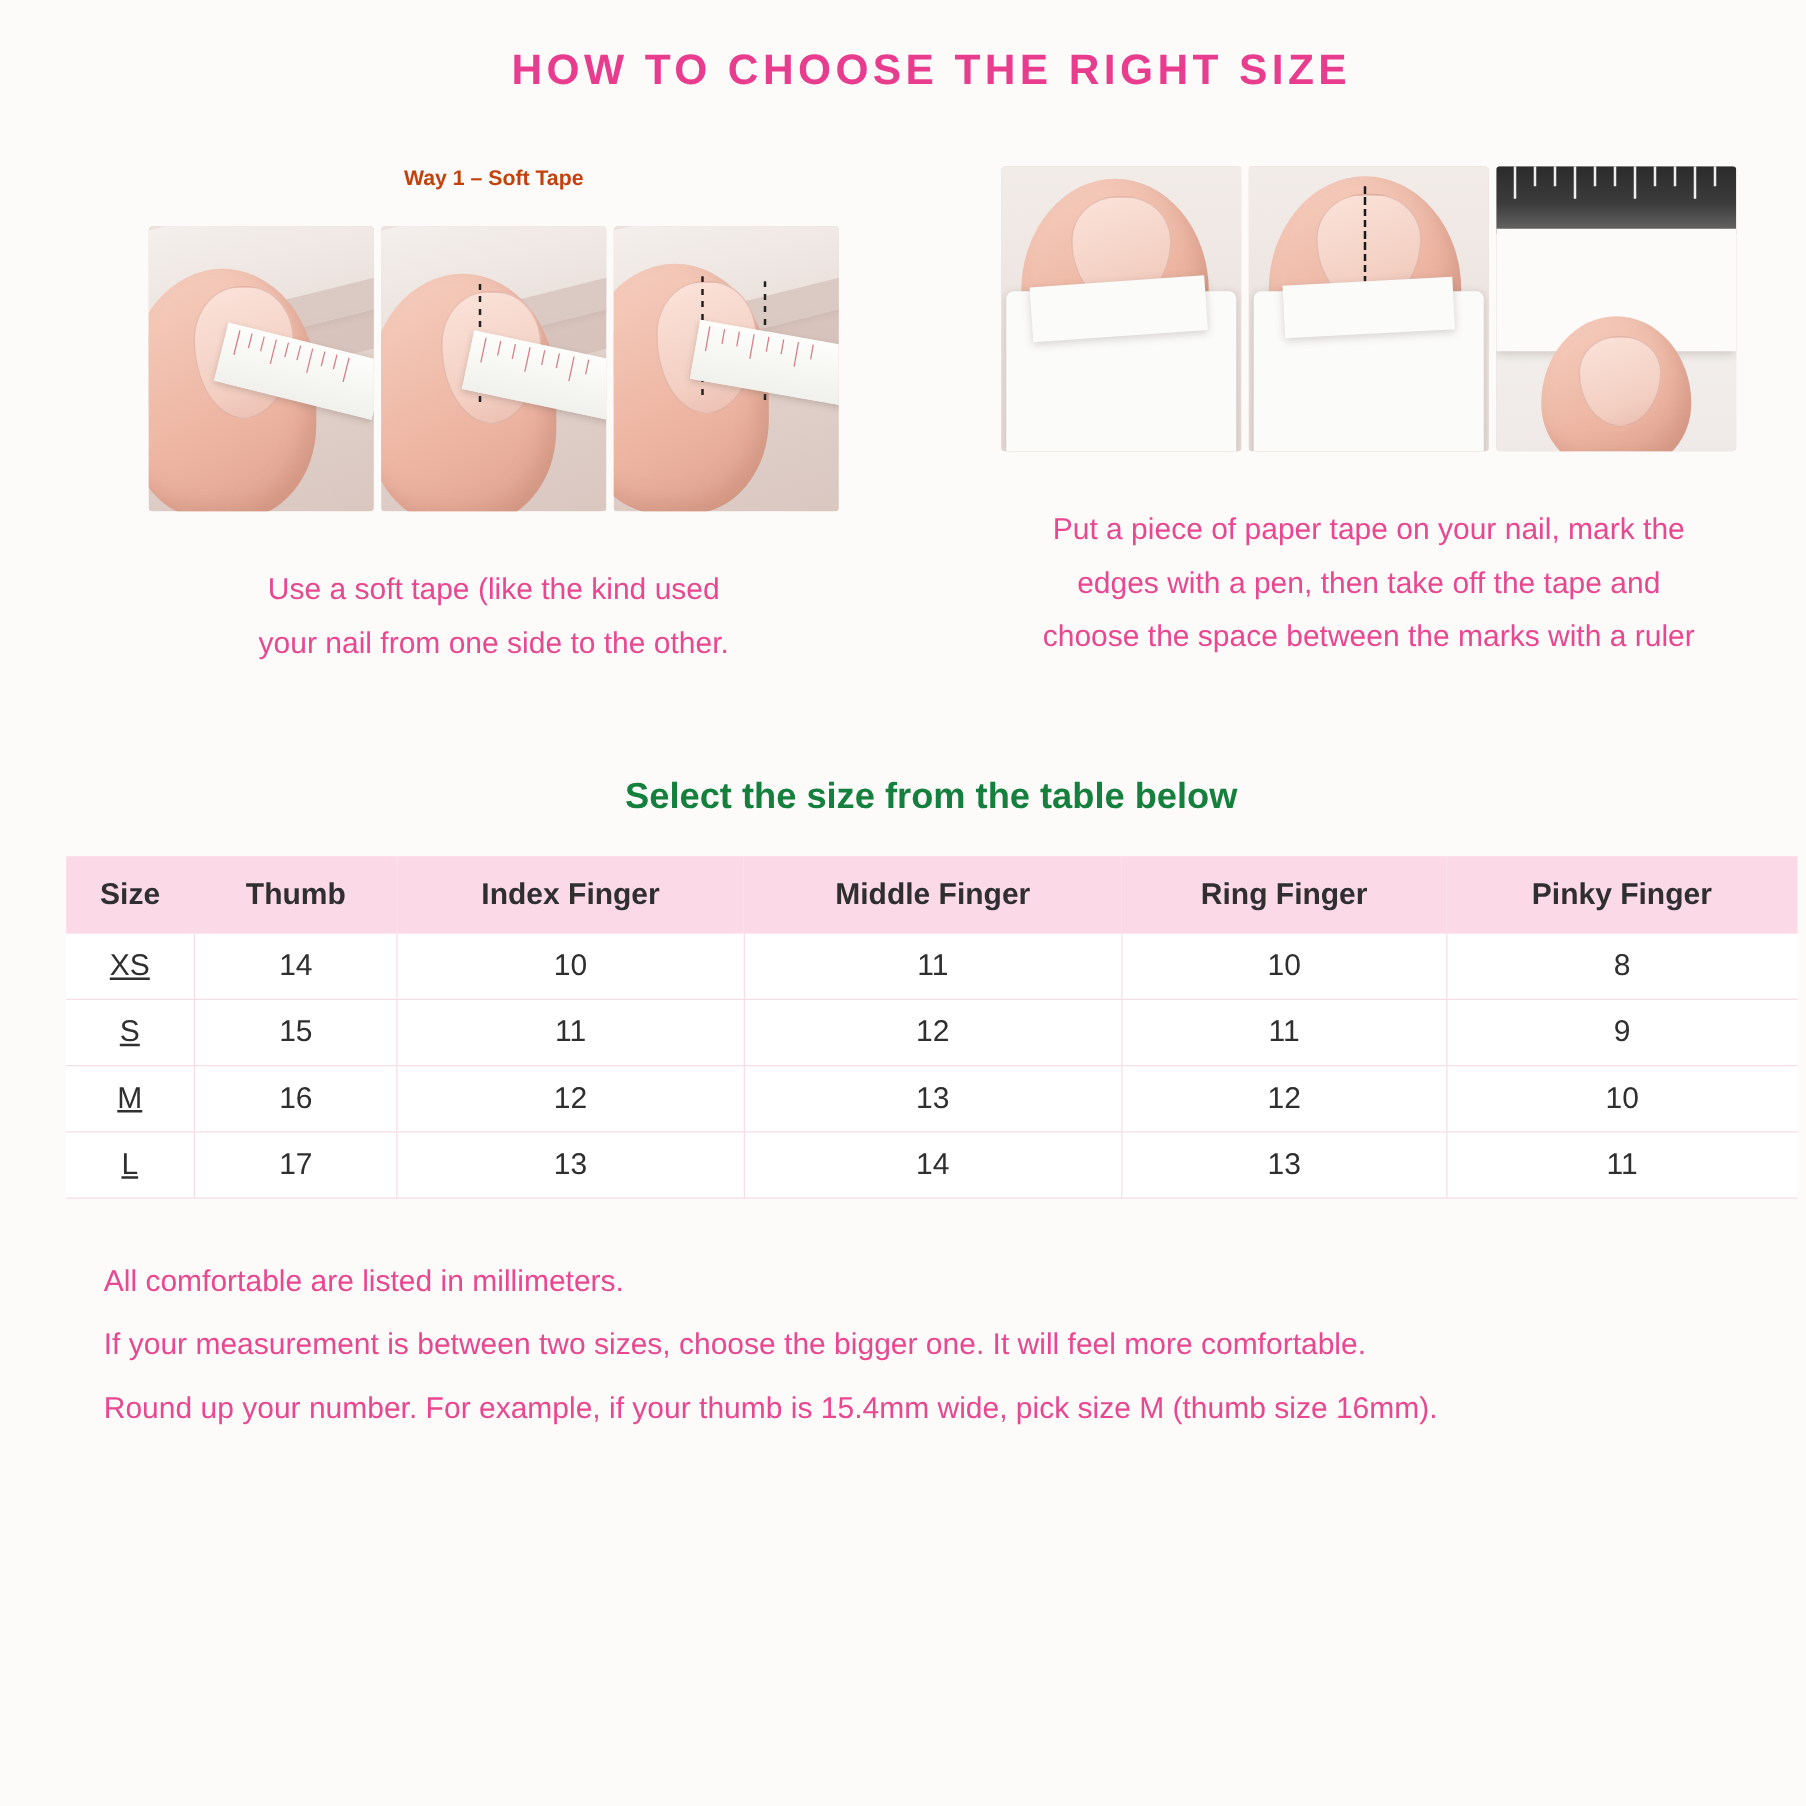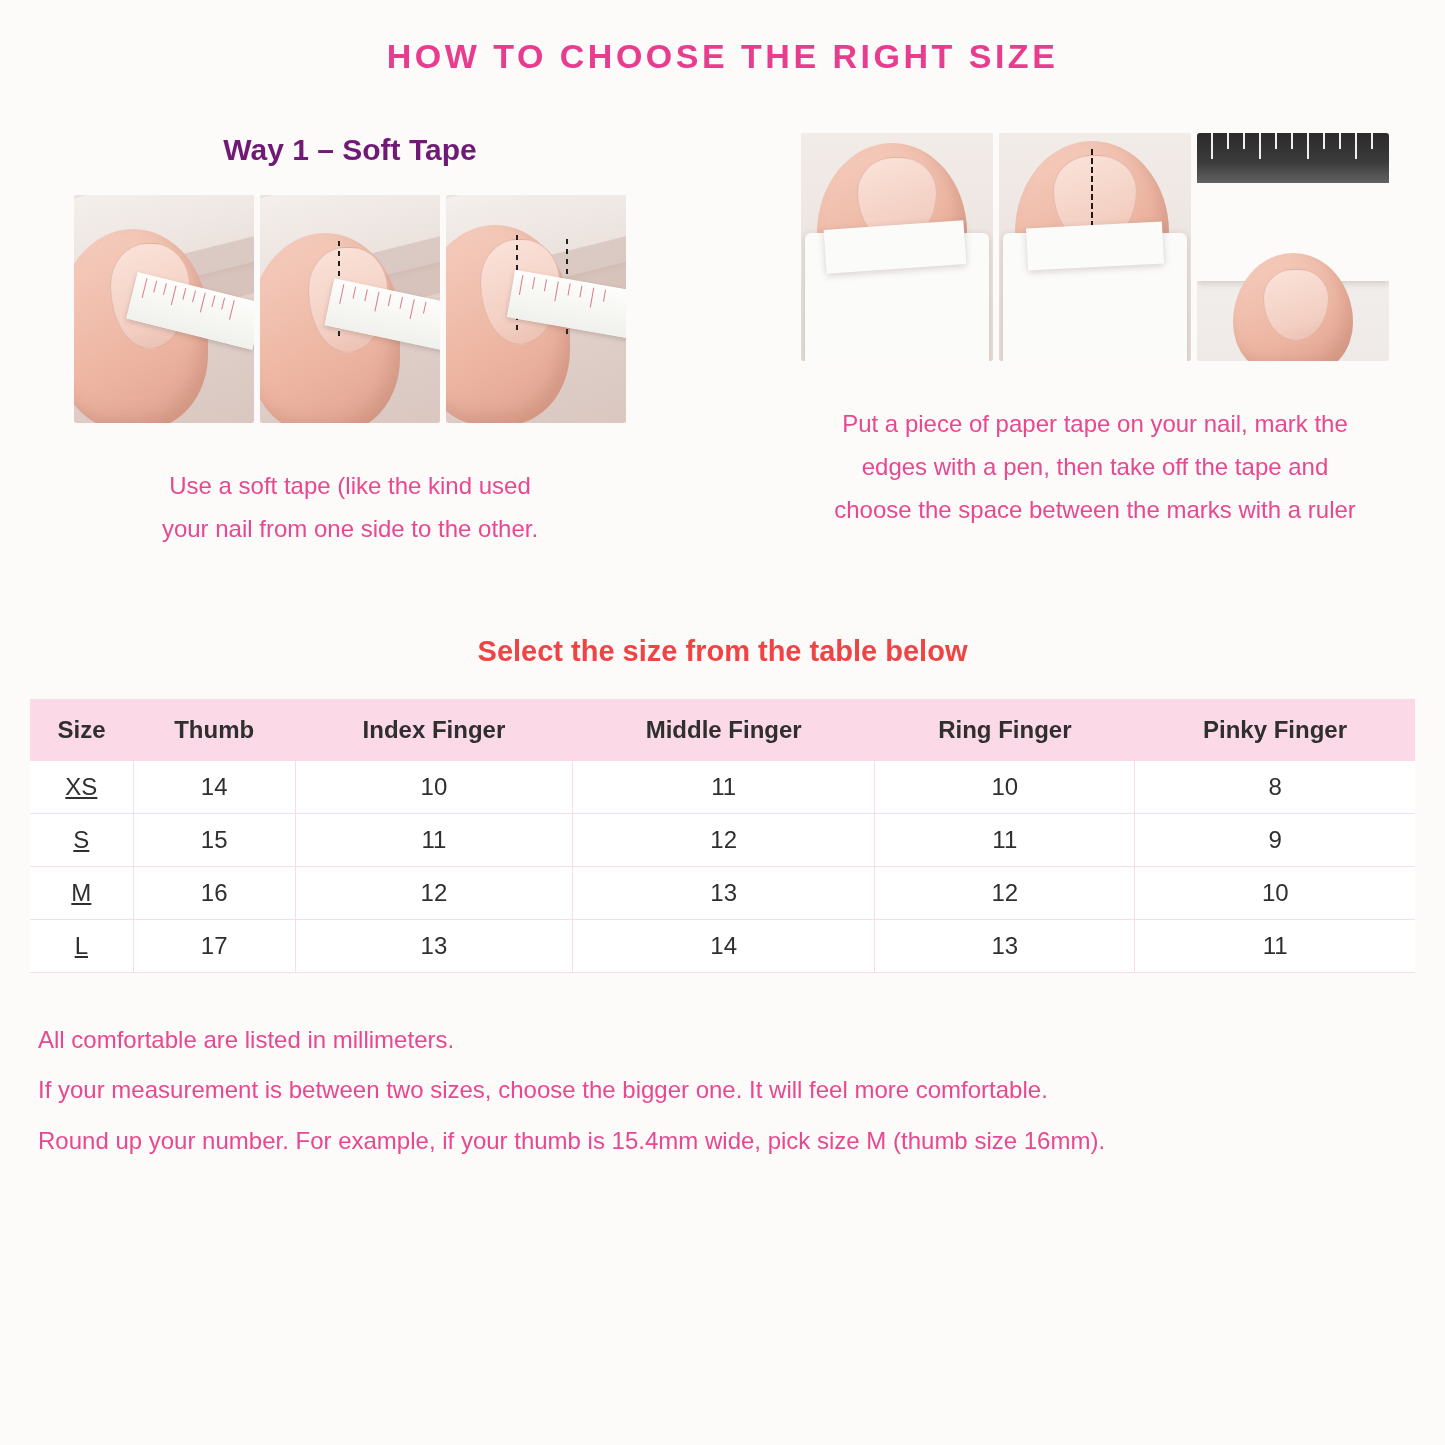--- a/index.html
+++ b/index.html
@@ -12,20 +12,21 @@
     background: #fdfbfa;
     font-family: "Liberation Sans", sans-serif;
     color: #e84393;
     overflow: hidden;
   }
   .page {
     position: relative;
     width: 1445px;
     height: 1170px;
     box-sizing: border-box;
+    padding-left: 45px;
   }
 
   
   .main-title {
     text-align: center;
     font-size: 34px;
     font-weight: bold;
     letter-spacing: 3.5px;
     color: #e83d8e;
     padding-top: 38px;
@@ -39,23 +40,23 @@
     padding: 58px 40px 0 40px;
     box-sizing: border-box;
   }
   .way {
     width: 620px;
     display: flex;
     flex-direction: column;
     align-items: center;
   }
   .way-title {
-    font-size: 30px;
+    font-size: 17px;
     font-weight: bold;
-    color: #701a75;
+    color: #c2410c;
     margin-bottom: 28px;
     text-align: right;
   }
   .photo-row {
     display: flex;
     gap: 6px;
     justify-content: center;
   }
   .photo {
     width: 180px;
@@ -165,21 +166,21 @@
     top: 0;
     width: 2px;
     background: #f0f0f0;
   }
 
   
   .table-title {
     text-align: center;
     font-size: 29px;
     font-weight: bold;
-    color: #ef4444;
+    color: #15803d;
     margin-top: 84px;
   }
   table.size-table {
     width: 1385px;
     margin: 31px auto 0 auto;
     border-collapse: collapse;
     font-size: 24px;
   }
   table.size-table th {
     background: #fcd9e6;

